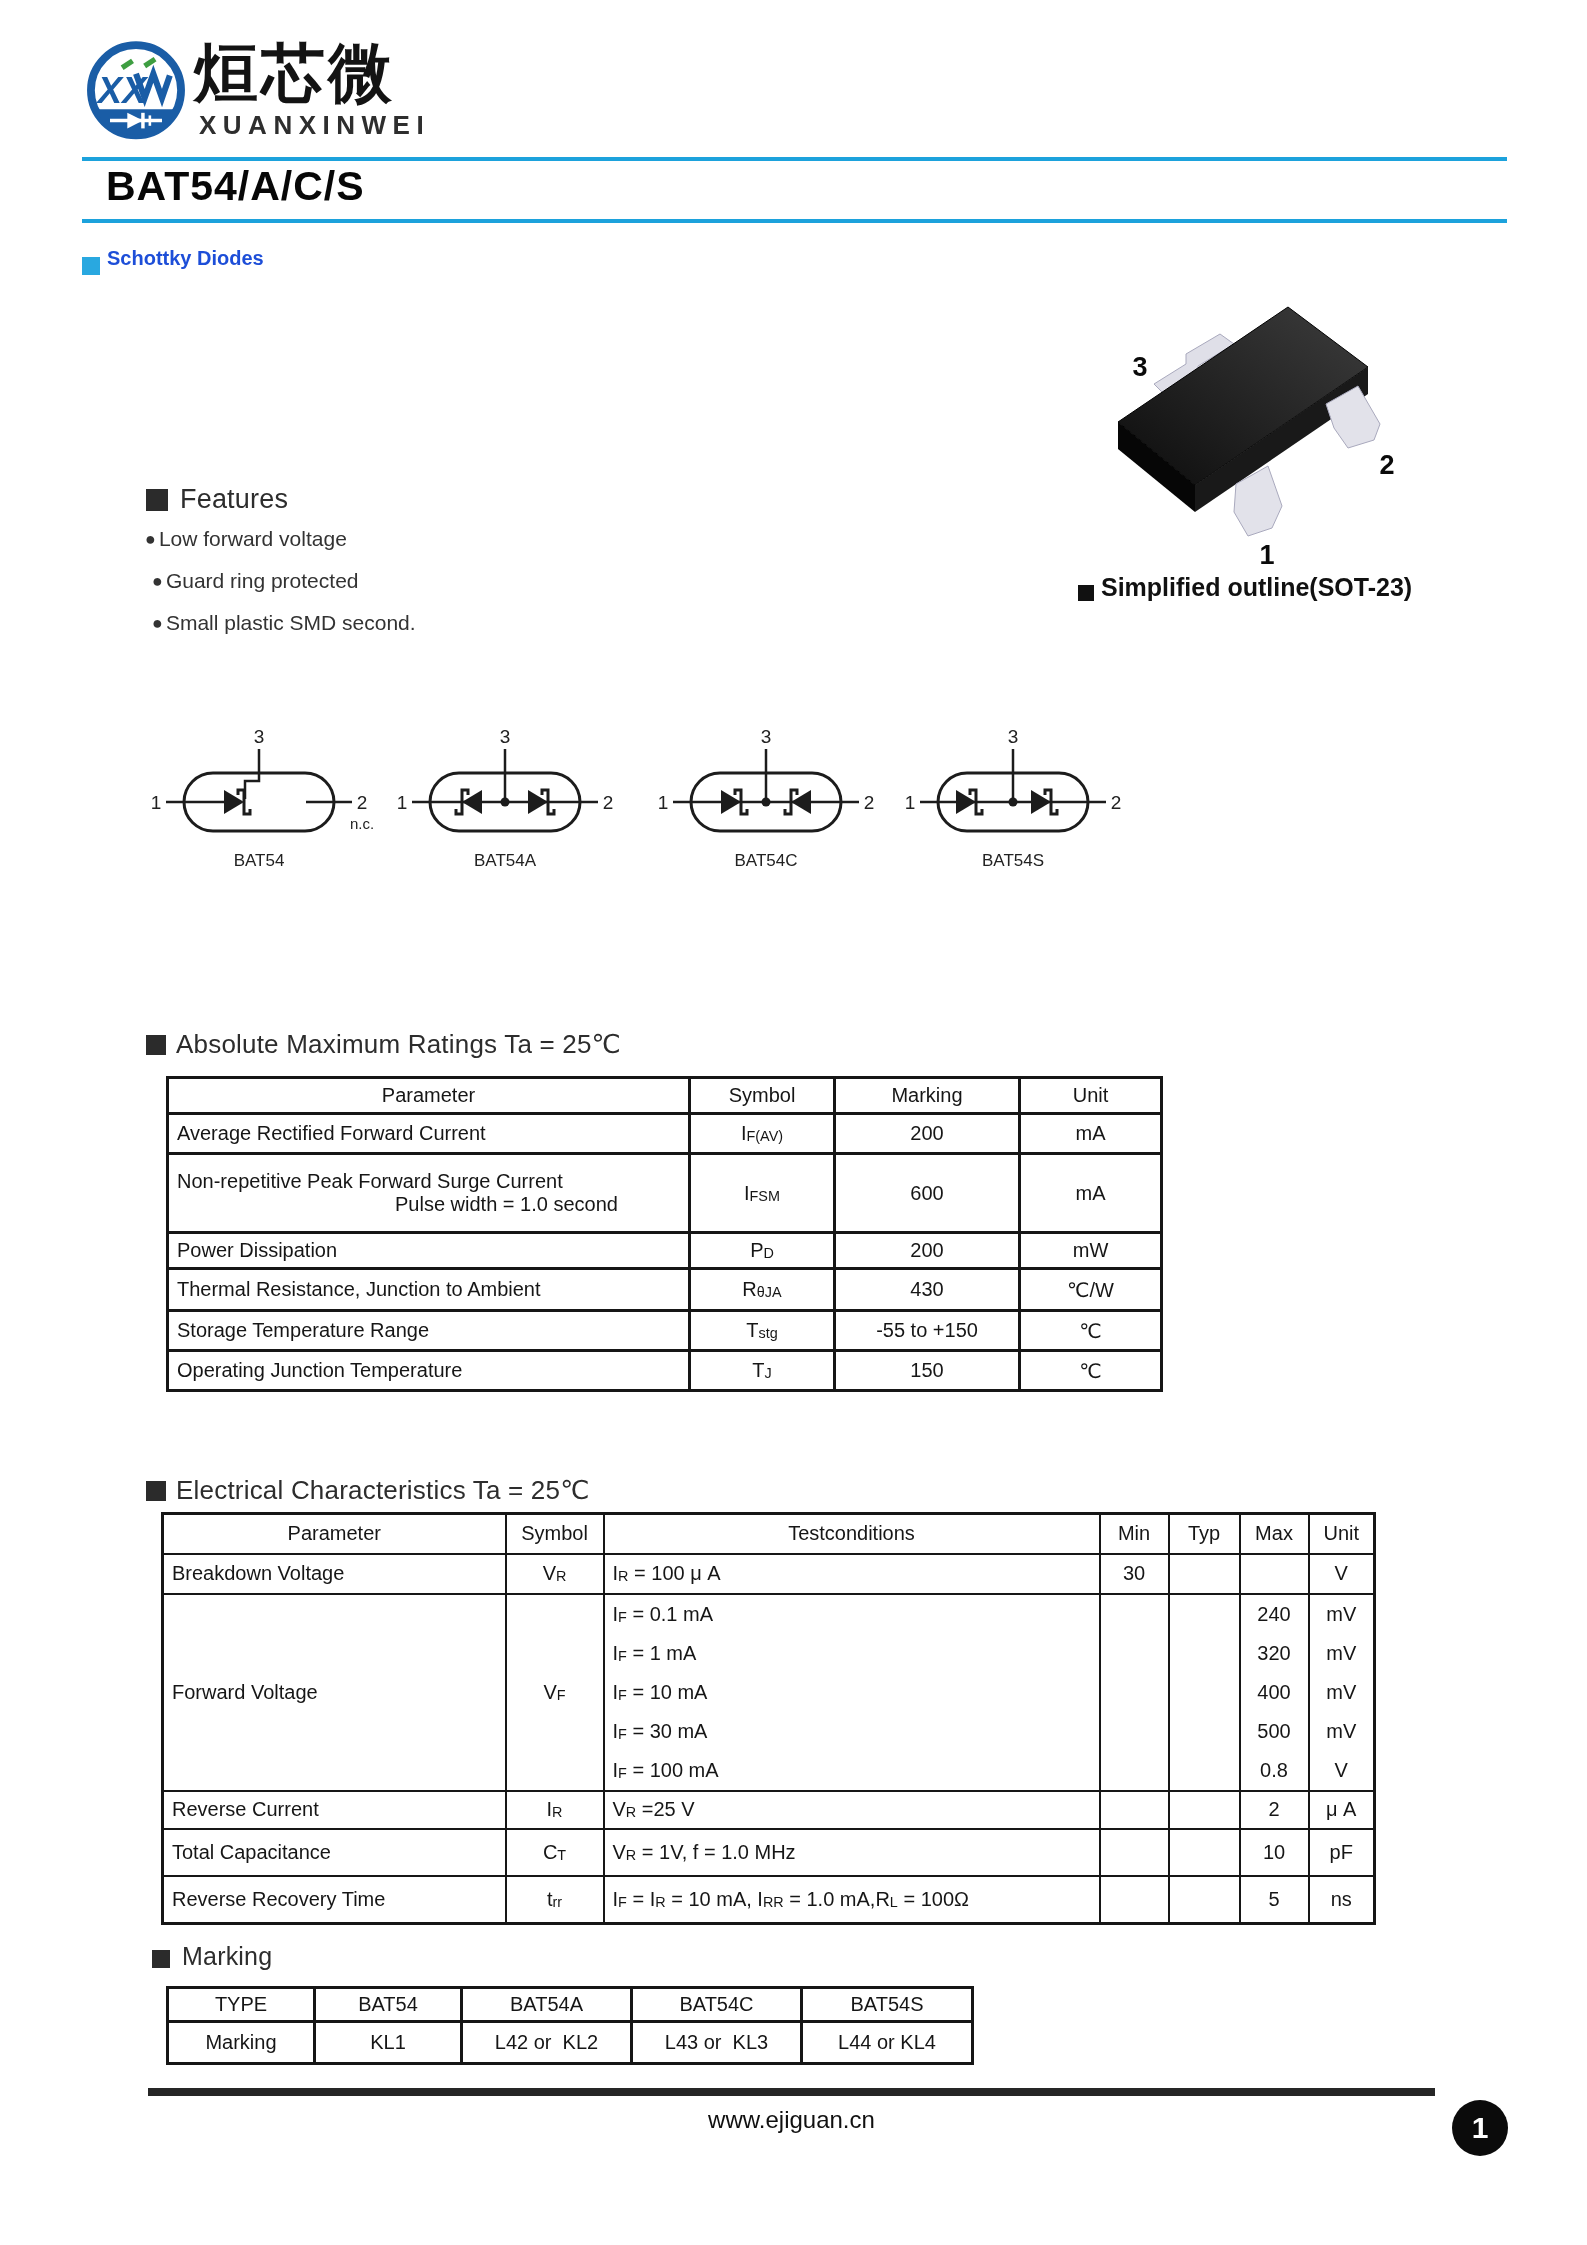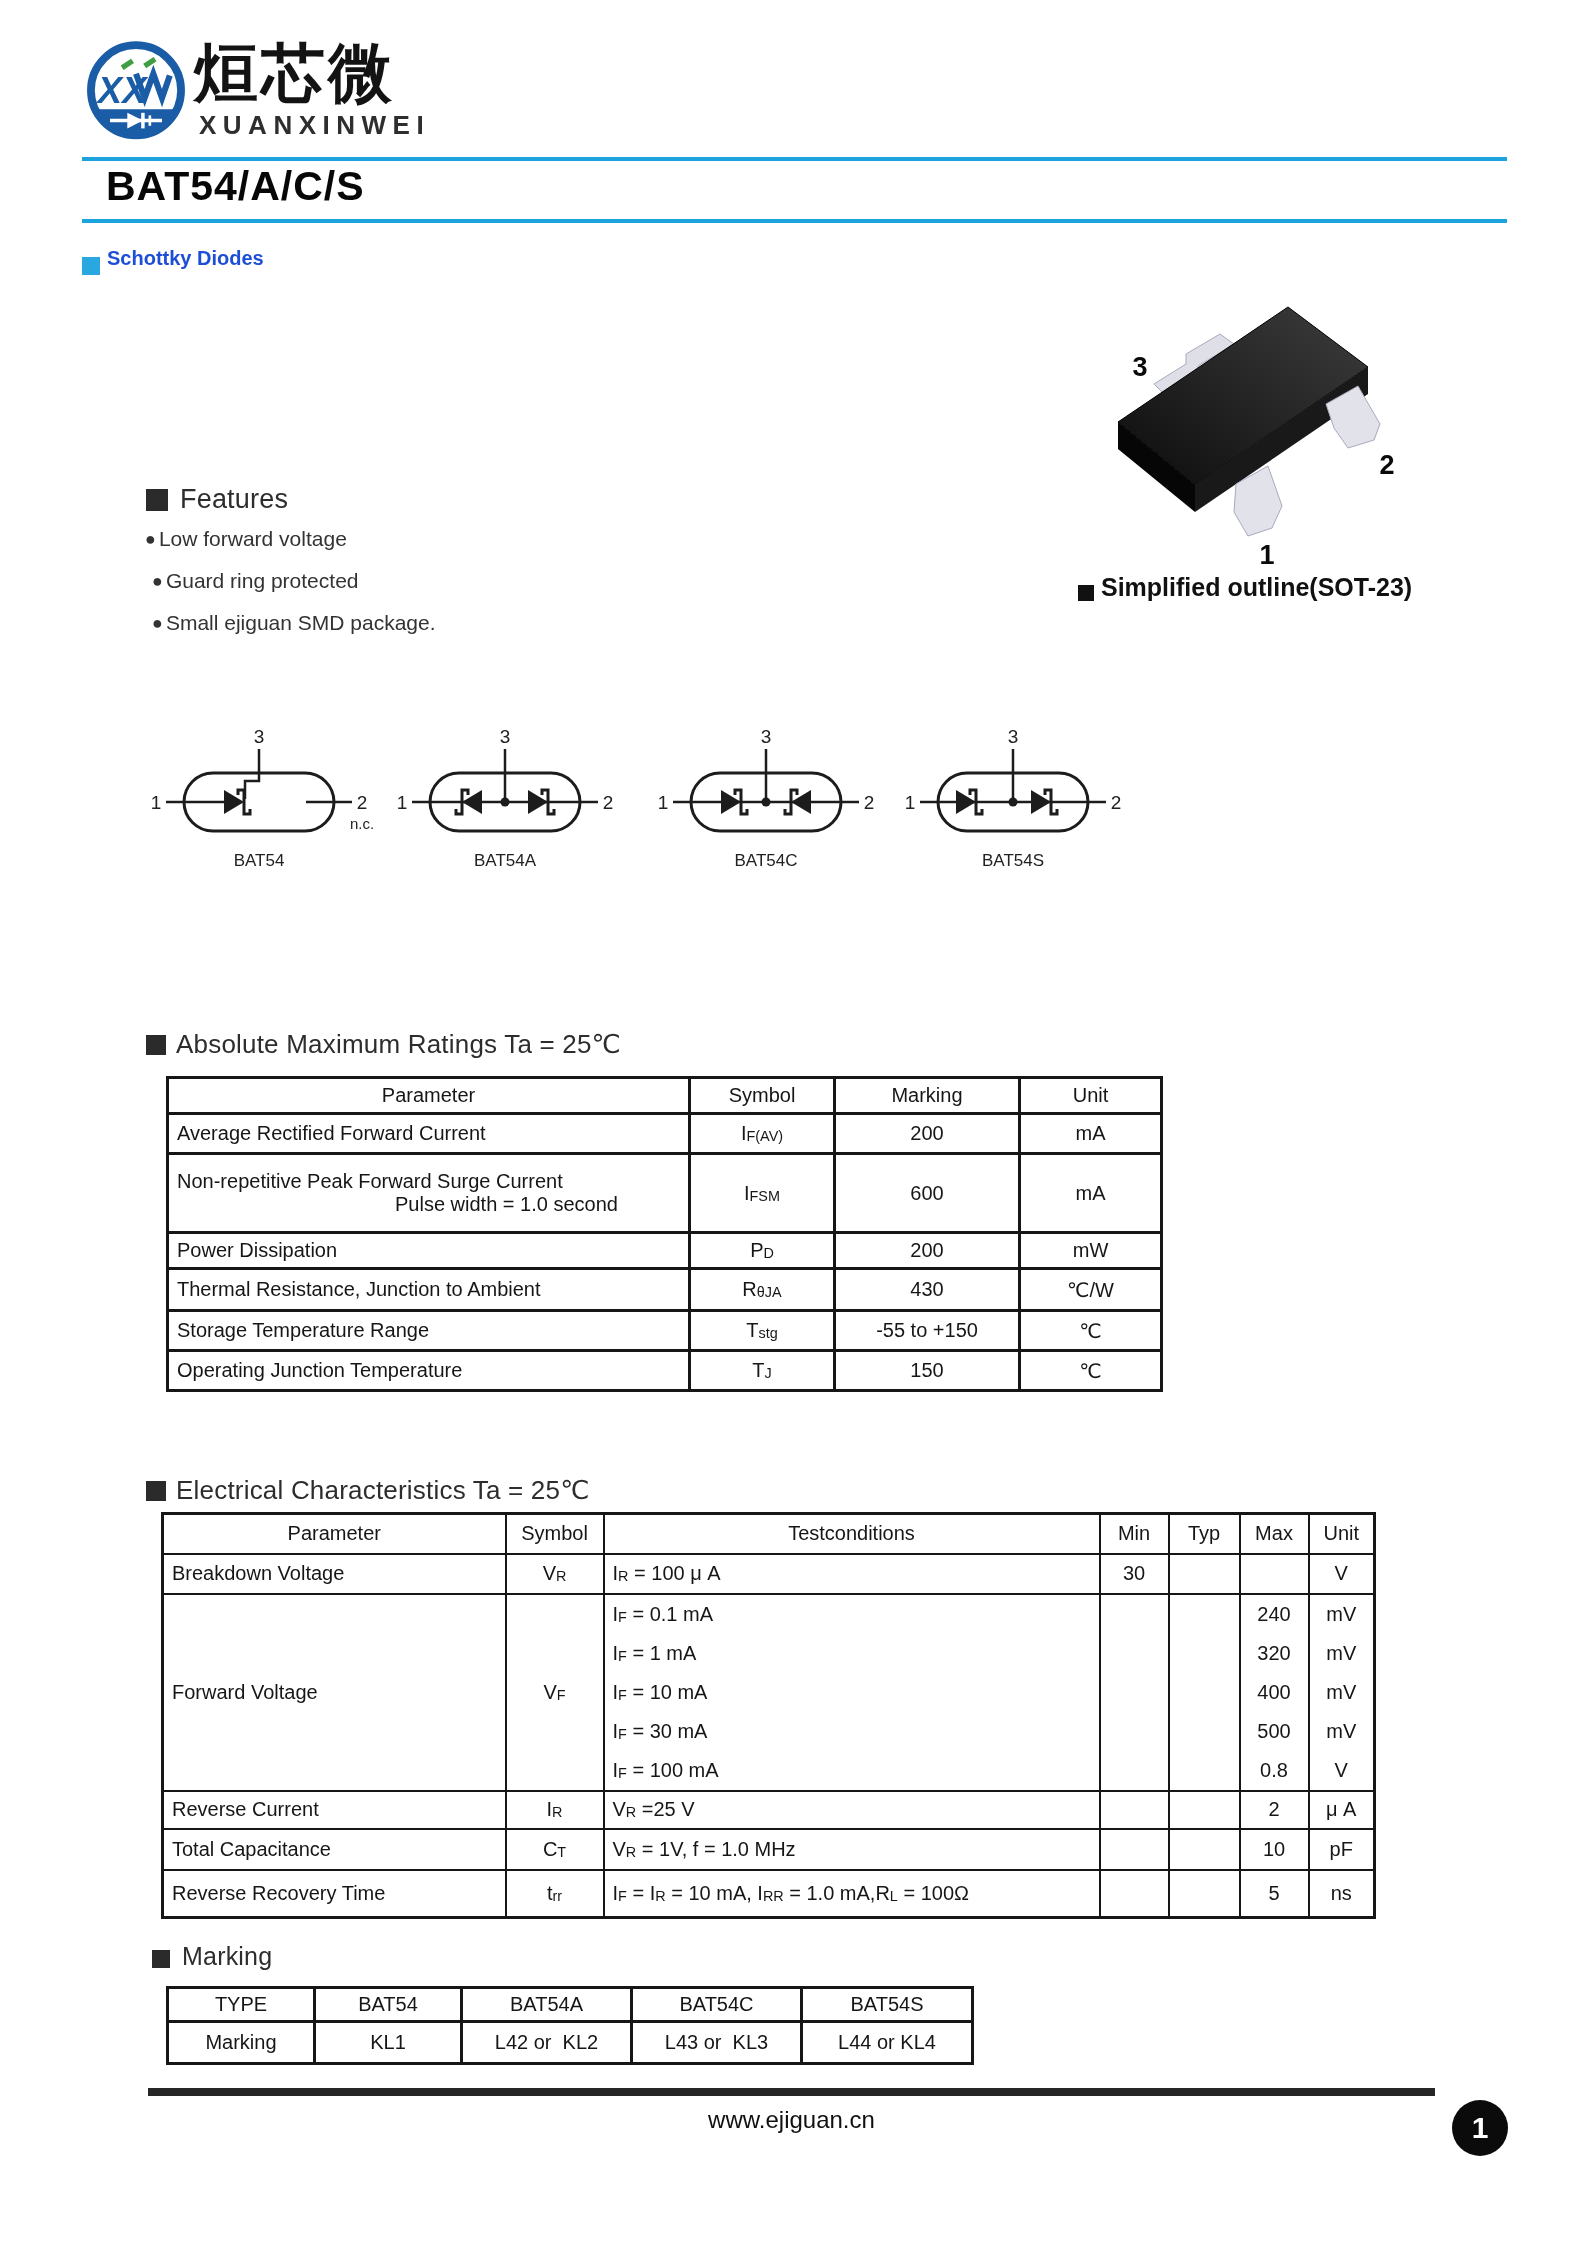--- a/index.html
+++ b/index.html
@@ -99,21 +99,21 @@
     <text x="297" y="186" font-size="27" font-weight="bold" fill="#0a0a0a" text-anchor="middle">2</text>
     <text x="177" y="276" font-size="27" font-weight="bold" fill="#0a0a0a" text-anchor="middle">1</text>
   </svg>
   <div class="abs pkg-square"></div>
   <div class="abs pkg-caption">Simplified outline(SOT-23)</div>
 
   <div class="abs sec-square" style="left:146px;top:489px;width:22px;height:22px;"></div>
   <div class="abs sec-title" style="left:180px;top:484px;font-size:27px;">Features</div>
   <div class="abs feature-item" style="left:145px;top:527px;">Low forward voltage</div>
   <div class="abs feature-item" style="left:152px;top:569px;">Guard ring protected</div>
-  <div class="abs feature-item" style="left:152px;top:611px;">Small ejiguan SMD package.</div>
+  <div class="abs feature-item" style="left:152px;top:611px;">Small plastic SMD second.</div>
 
   <svg class="abs" style="left:144px;top:725px;" width="230" height="150" viewBox="0 0 230 150">
     <g stroke="#1c1c1c" stroke-width="3" fill="none">
       <rect x="40" y="48" width="150" height="58" rx="29"></rect>
       <path d="M22,77 H80" stroke-width="2.5"></path>
       <path d="M162,77 H208" stroke-width="2.5"></path>
       <path d="M115,24 V56 L101,56 V74" stroke-width="2.5"></path>
       <path d="M94,70 L94,65 L100,65 L100,89 L106,89 L106,84"></path>
     </g>
     <polygon points="80,65 80,89 100,77" fill="#1c1c1c"></polygon>
@@ -301,21 +301,21 @@
     </tr>
     <tr style="height:38px;">
       <td>Reverse Current</td>
       <td class="c">I<sub>R</sub></td>
       <td>V<sub>R</sub> =25 V</td>
       <td class="c"></td>
       <td class="c"></td>
       <td class="c">2</td>
       <td class="c">μ A</td>
     </tr>
-    <tr style="height:41px;padding-left:8px;">
+    <tr style="height:47px;padding-left:8px;">
       <td>Total Capacitance</td>
       <td class="c">C<sub>T</sub></td>
       <td>V<sub>R</sub> = 1V, f = 1.0 MHz</td>
       <td class="c"></td>
       <td class="c"></td>
       <td class="c">10</td>
       <td class="c">pF</td>
     </tr>
     <tr style="height:48px;">
       <td>Reverse Recovery Time</td>

